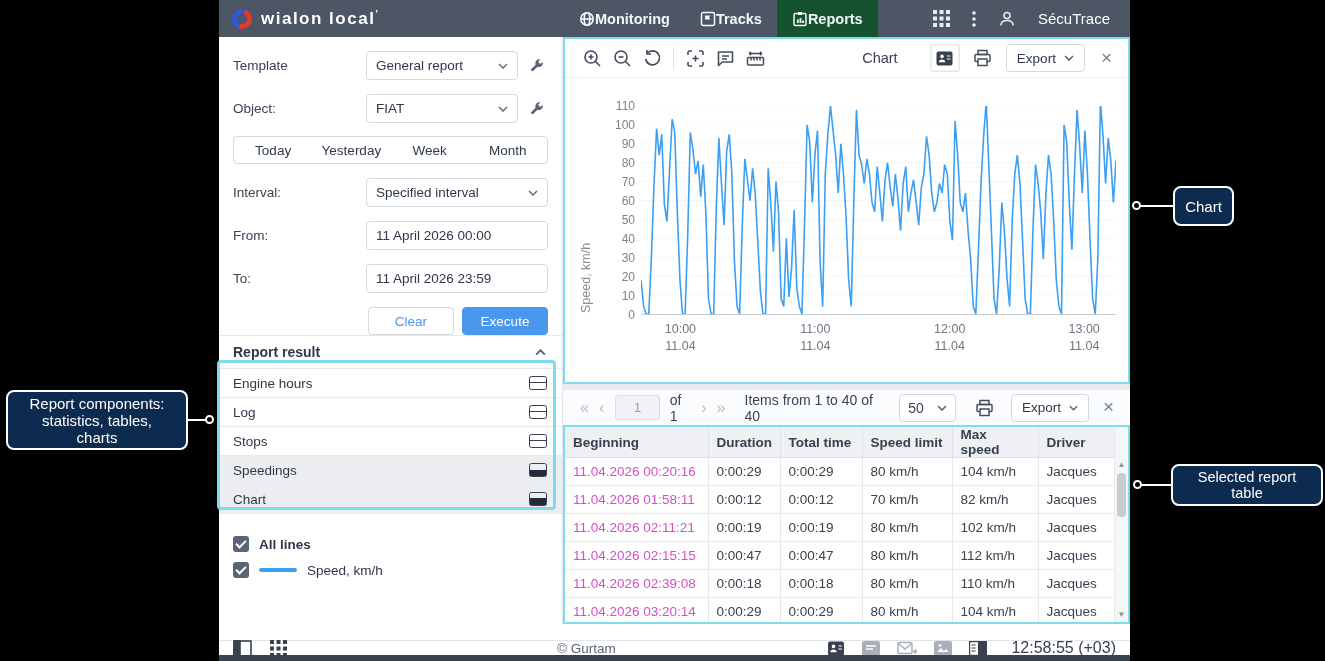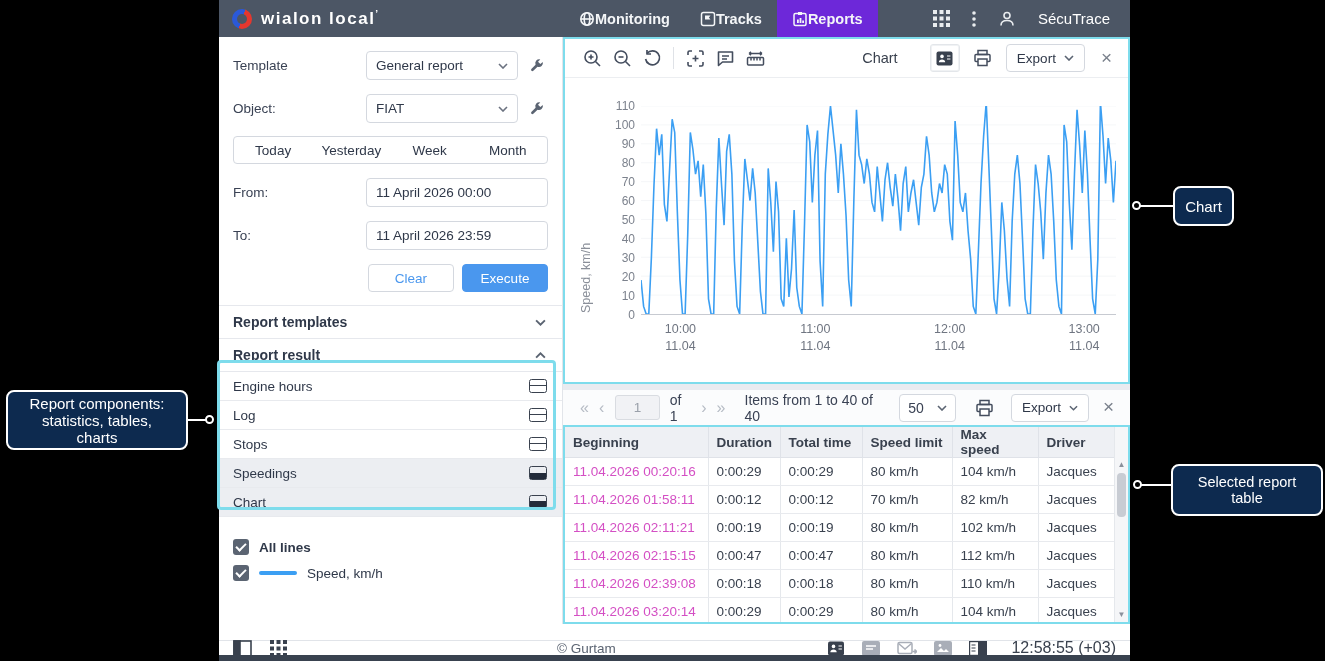--- a/index.html
+++ b/index.html
@@ -16,21 +16,21 @@
   .brand { display:flex; align-items:center; gap:9px; padding-left:13px; width:205px; }
   .logo-swirl { width:20px; height:20px; border-radius:50%;
     background:conic-gradient(from 200deg, #2b59d8 0 50%, #e5372e 50% 100%); position:relative; }
   .logo-swirl::after { content:''; position:absolute; left:5px; top:5px; width:10px; height:10px;
     border-radius:50%; background:#4c5665; }
   .brand-text { font-size:17px; letter-spacing:1.5px; font-weight:bold; color:#fff; }
   .brand-sup { font-size:10px; vertical-align:top; }
   .nav-tabs { display:flex; align-items:stretch; height:37px; margin-left:140px; }
   .nav-tab { display:flex; align-items:center; padding:0 15px; font-size:14.5px;
     font-weight:bold; color:#f4f6f8; cursor:pointer; }
-  .nav-tab.active { background:#6d28d9; }
+  .nav-tab.active { background:#14532d; }
   .nav-tab svg { display:block; }
   .topbar-right { margin-left:auto; display:flex; align-items:center; gap:22px; padding-right:20px; }
   .tb-icon { color:#e9ecef; display:flex; align-items:center; }
   .username { font-size:15px; color:#fff; }
 
   
   .sidebar { position:absolute; left:0; top:37px; width:344px; bottom:37px; background:#fff;
     border-right:1px solid #e2e5ea; color:#3a4254; font-size:13.5px; overflow:hidden; }
   .form-row { display:flex; align-items:center; margin:14px 14px 0 14px; }
   .form-row .lbl { width:133px; color:#3a4254; }
@@ -253,36 +253,39 @@
             </svg>
         </span>
       </div>
       <div class="range-box">
         <span class="range-btn">Today</span>
         <span class="range-btn">Yesterday</span>
         <span class="range-btn">Week</span>
         <span class="range-btn">Month</span>
       </div>
       <div class="form-row">
+        <span class="lbl">Interval:</span>
+        <div class="select">
+          <span>Specified interval</span>
+          <svg class="chev" width="10" height="6" viewBox="0 0 10 6" fill="none" stroke="currentColor" stroke-width="1.6">
+              <path d="M1 1l4 4 4-4"></path>
+            </svg>
+        </div>
+      </div>
+      <div class="form-row">
         <span class="lbl">From:</span>
         <div class="textinput">11 April 2026 00:00</div>
       </div>
       <div class="form-row">
         <span class="lbl">To:</span>
         <div class="textinput">11 April 2026 23:59</div>
       </div>
       <div class="btn-row">
         <div class="btn btn-clear">Clear</div>
         <div class="btn btn-exec">Execute</div>
-      </div>
-      <div class="section-hdr">
-        <span>Report templates</span>
-        <svg class="chev" width="11" height="7" viewBox="0 0 10 6" fill="none" stroke="currentColor" stroke-width="1.7">
-            <path d="M1 1l4 4 4-4"></path>
-          </svg>
       </div>
       <div class="section-hdr result" style="margin-top:0;">
         <span>Report result</span>
         <svg class="chev" width="11" height="7" viewBox="0 0 10 6" fill="none" stroke="currentColor" stroke-width="1.7">
             <path d="M1 5l4-4 4 4"></path>
           </svg>
       </div>
       <div class="comp-list">
           <div class="comp-row">
             <span class="comp-label">Engine hours</span>
@@ -622,19 +625,19 @@
   </div>
   <div class="conn" style="left:188px; top:419px; width:19px;"></div>
   <div class="conn-dot" style="left:205px; top:415px;"></div>
 
   <div class="callout" style="left:1173px; top:186px; width:61px; height:40px;">
     <span>Chart</span>
   </div>
   <div class="conn" style="left:1140px; top:205px; width:33px;"></div>
   <div class="conn-dot" style="left:1132px; top:201px;"></div>
 
-  <div class="callout" style="left:1171px; top:464px; width:152px; height:52px; font-size:14.5px;">
+  <div class="callout" style="left:1171px; top:464px; width:152px; height:42px; font-size:14.5px;">
     <span>Selected report table</span>
   </div>
   <div class="conn" style="left:1141px; top:484px; width:30px;"></div>
   <div class="conn-dot" style="left:1133px; top:480px;"></div>
 
 </div>
 
 </body></html>

